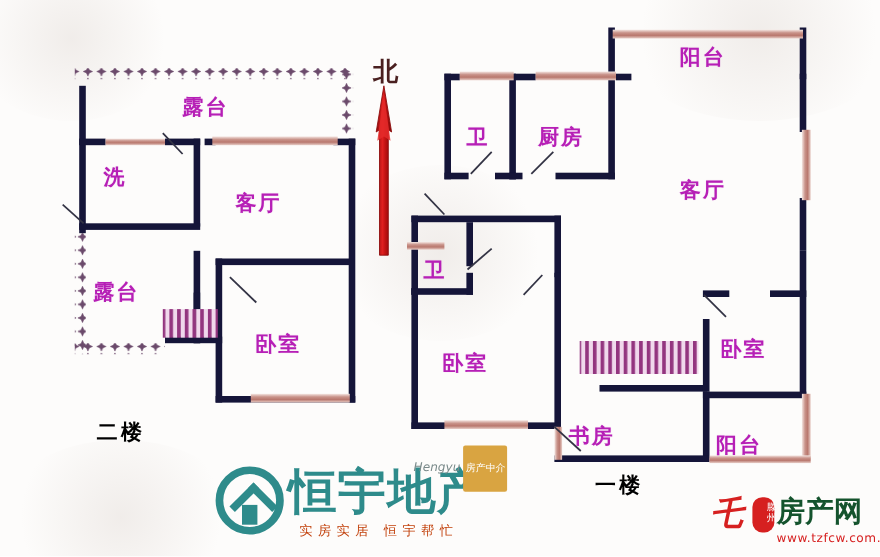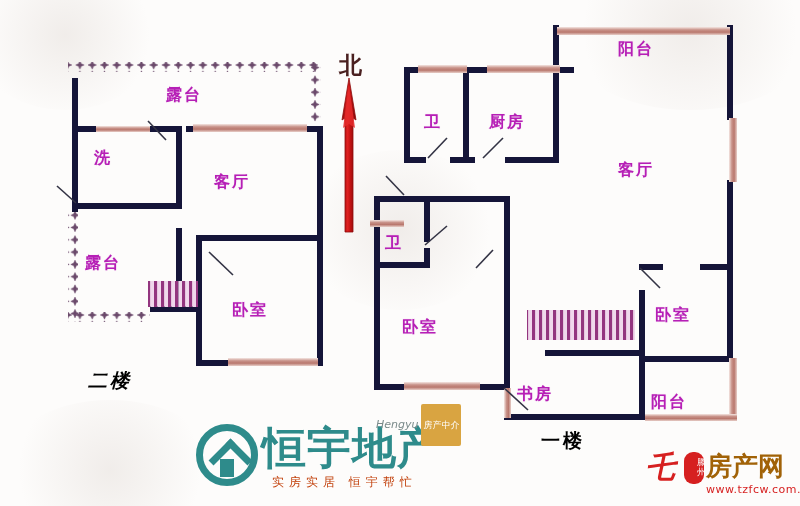--- a/index.html
+++ b/index.html
@@ -26,21 +26,21 @@
   }
   svg.plan {
     position: absolute;
     left: 0; top: 0;
     width: 800px;
     height: 506px;
   }
   .room-label {
     position: absolute;
     color: #b61fb6;
-    font-size: 16px;
+    font-size: 19px;
     font-weight: bold;
     letter-spacing: 2px;
     white-space: nowrap;
     text-shadow: 0 0 1px rgba(182,31,182,0.25);
     font-family: "DejaVu Sans", "Liberation Sans", sans-serif;
   }
   .floor-label {
     position: absolute;
     font-size: 19px;
     font-weight: bold;
@@ -156,21 +156,21 @@
     padding-top: 5px;
     box-sizing: border-box;
     font-family: "DejaVu Sans", "Liberation Sans", sans-serif;
     padding-left: 13px;
   }
   #watermark .wm-name {
     position: absolute;
     left: 58px; top: -1px;
     font-size: 26px;
     font-weight: bold;
-    color: #a16207;
+    color: #14532d;
     letter-spacing: 0px;
     line-height: 30px;
     font-family: "DejaVu Sans", "Liberation Sans", sans-serif;
   }
   #watermark .wm-url {
     position: absolute;
     left: 58px; top: 31px;
     font-size: 11px;
     color: #d62020;
     letter-spacing: 0.5px;
@@ -369,21 +369,21 @@
   <div class="room-label" style="left:618px;top:39px;">阳台</div>
   <div class="room-label" style="left:424px;top:112px;">卫</div>
   <div class="room-label" style="left:489px;top:112px;text-align:right;">厨房</div>
   <div class="room-label" style="left:618px;top:160px;">客厅</div>
   <div class="room-label" style="left:385px;top:233px;">卫</div>
   <div class="room-label" style="left:402px;top:317px;">卧室</div>
   <div class="room-label" style="left:655px;top:305px;">卧室</div>
   <div class="room-label" style="left:517px;top:384px;">书房</div>
   <div class="room-label" style="left:651px;top:392px;">阳台</div>
 
-  <div class="floor-label" style="left:88px;top:368px;font-style:italic;">二楼</div>
+  <div class="floor-label" style="left:88px;top:380px;">二楼</div>
   <div class="floor-label" style="left:541px;top:428px;">一楼</div>
 
   <div id="logo">
     <div class="mark"></div>
     <div class="brand">恒宇地产</div>
     <div class="pinyin">
       <span>Hengyu</span><span class="badge">房产中介</span>
     </div>
     <div class="tagline">实房实居  恒宇帮忙</div>
   </div>

